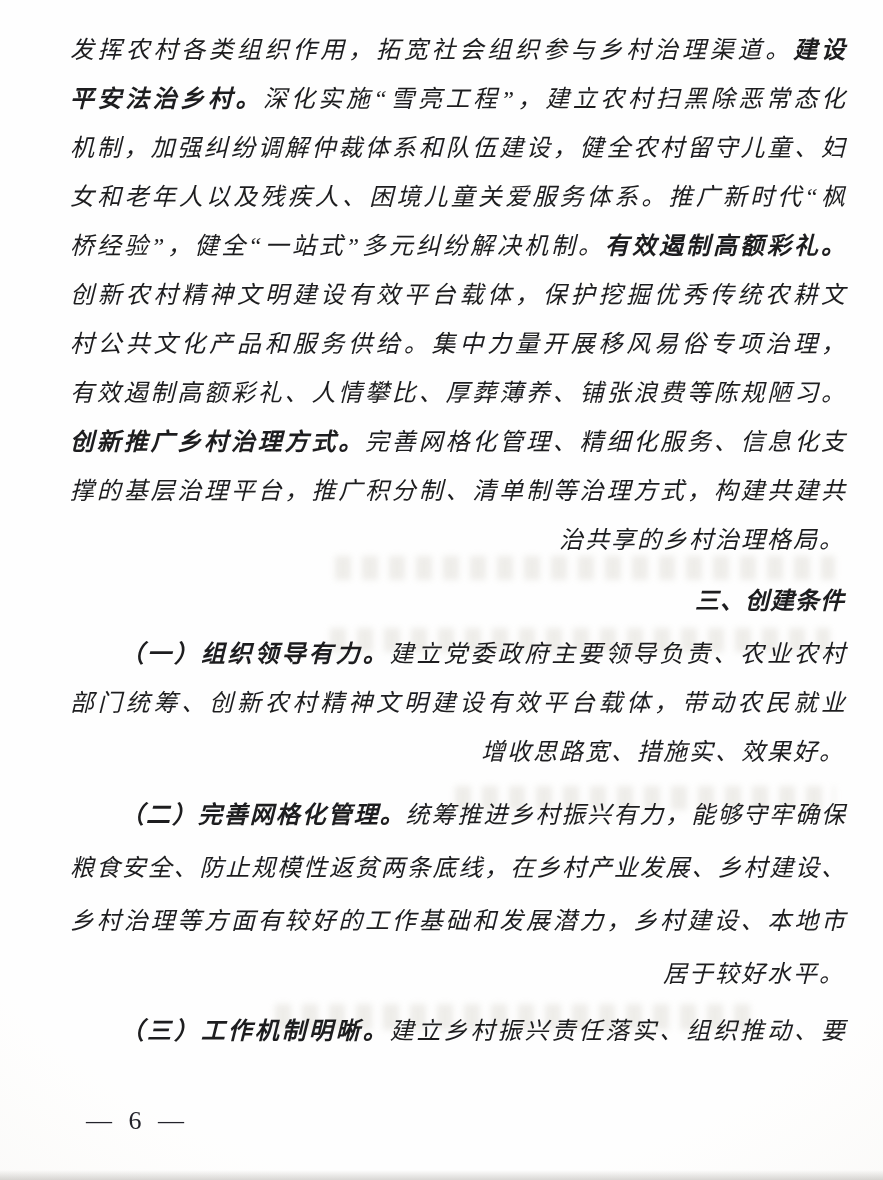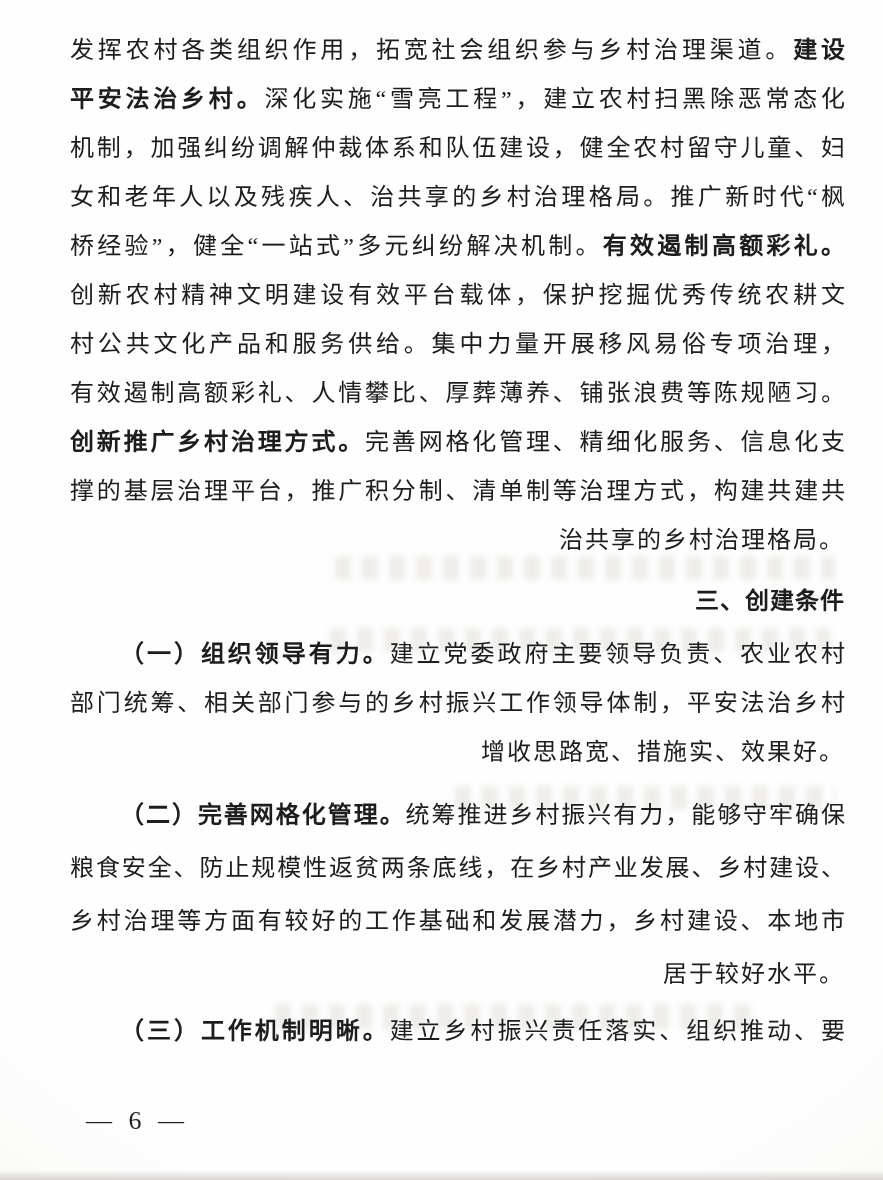--- a/index.html
+++ b/index.html
@@ -19,20 +19,21 @@
       #fbfaf8;
     color:#1d1d1f;
   }
   .line{
     height:49px;
     line-height:49px;
     font-size:24px;
     white-space:nowrap;
     position:relative;
     z-index:2;
+    font-style:italic;
   }
   .tall{height:53px;line-height:53px;}
   .j{text-align:justify;text-align-last:justify;}
   .last{text-align:right;letter-spacing:2px;}
   .indent{text-indent:50px;}
   .mt-section{margin-top:12px;}
   .mt-para{margin-top:4px;}
   b{font-weight:900;}
   .heading-line b{letter-spacing:1px;}
   .footer{
@@ -66,42 +67,42 @@
 <body>
 
 <div class="page">
 
   <div class="line j"><span>发挥农村各类组织作用，拓宽社会组织参与乡村治理渠道。</span><b>建设</b></div>
 
   <div class="line j"><b>平安法治乡村。</b><span>深化实施“雪亮工程”，建立农村扫黑除恶常态化</span></div>
 
   <div class="line j"><span>机制，加强纠纷调解仲裁体系和队伍建设，健全农村留守儿童、妇</span></div>
 
-  <div class="line j"><span>女和老年人以及残疾人、治共享的乡村治理格局。推广新时代“枫</span></div>
+  <div class="line j"><span>女和老年人以及残疾人、困境儿童关爱服务体系。推广新时代“枫</span></div>
 
   <div class="line j"><span>桥经验”，健全“一站式”多元纠纷解决机制。</span><b>有效遏制高额彩礼。</b></div>
 
   <div class="line j"><span>创新农村精神文明建设有效平台载体，保护挖掘优秀传统农耕文</span></div>
 
 
   <div class="line j"><span>村公共文化产品和服务供给。集中力量开展移风易俗专项治理，</span></div>
 
   <div class="line j"><span>有效遏制高额彩礼、人情攀比、厚葬薄养、铺张浪费等陈规陋习。</span></div>
 
   <div class="line j"><b>创新推广乡村治理方式。</b><span>完善网格化管理、精细化服务、信息化支</span></div>
 
   <div class="line j"><span>撑的基层治理平台，推广积分制、清单制等治理方式，构建共建共</span></div>
 
   <div class="line last"><span>治共享的乡村治理格局。</span></div>
 
   <div class="line last indent mt-section heading-line"><b>三、创建条件</b></div>
 
   <div class="line j indent mt-para"><b>（一）组织领导有力。</b><span>建立党委政府主要领导负责、农业农村</span></div>
 
-  <div class="line j"><span>部门统筹、相关部门参与的乡村振兴工作领导体制，平安法治乡村</span></div>
+  <div class="line j"><span>部门统筹、创新农村精神文明建设有效平台载体，带动农民就业</span></div>
 
   <div class="line last"><span>增收思路宽、措施实、效果好。</span></div>
 
   <div class="line j indent tall mt-section"><b>（二）完善网格化管理。</b><span>统筹推进乡村振兴有力，能够守牢确保</span></div>
 
   <div class="line j tall"><span>粮食安全、防止规模性返贫两条底线，在乡村产业发展、乡村建设、</span></div>
 
   <div class="line j tall"><span>乡村治理等方面有较好的工作基础和发展潜力，乡村建设、本地市</span></div>
 
   <div class="line last tall"><span>居于较好水平。</span></div>

